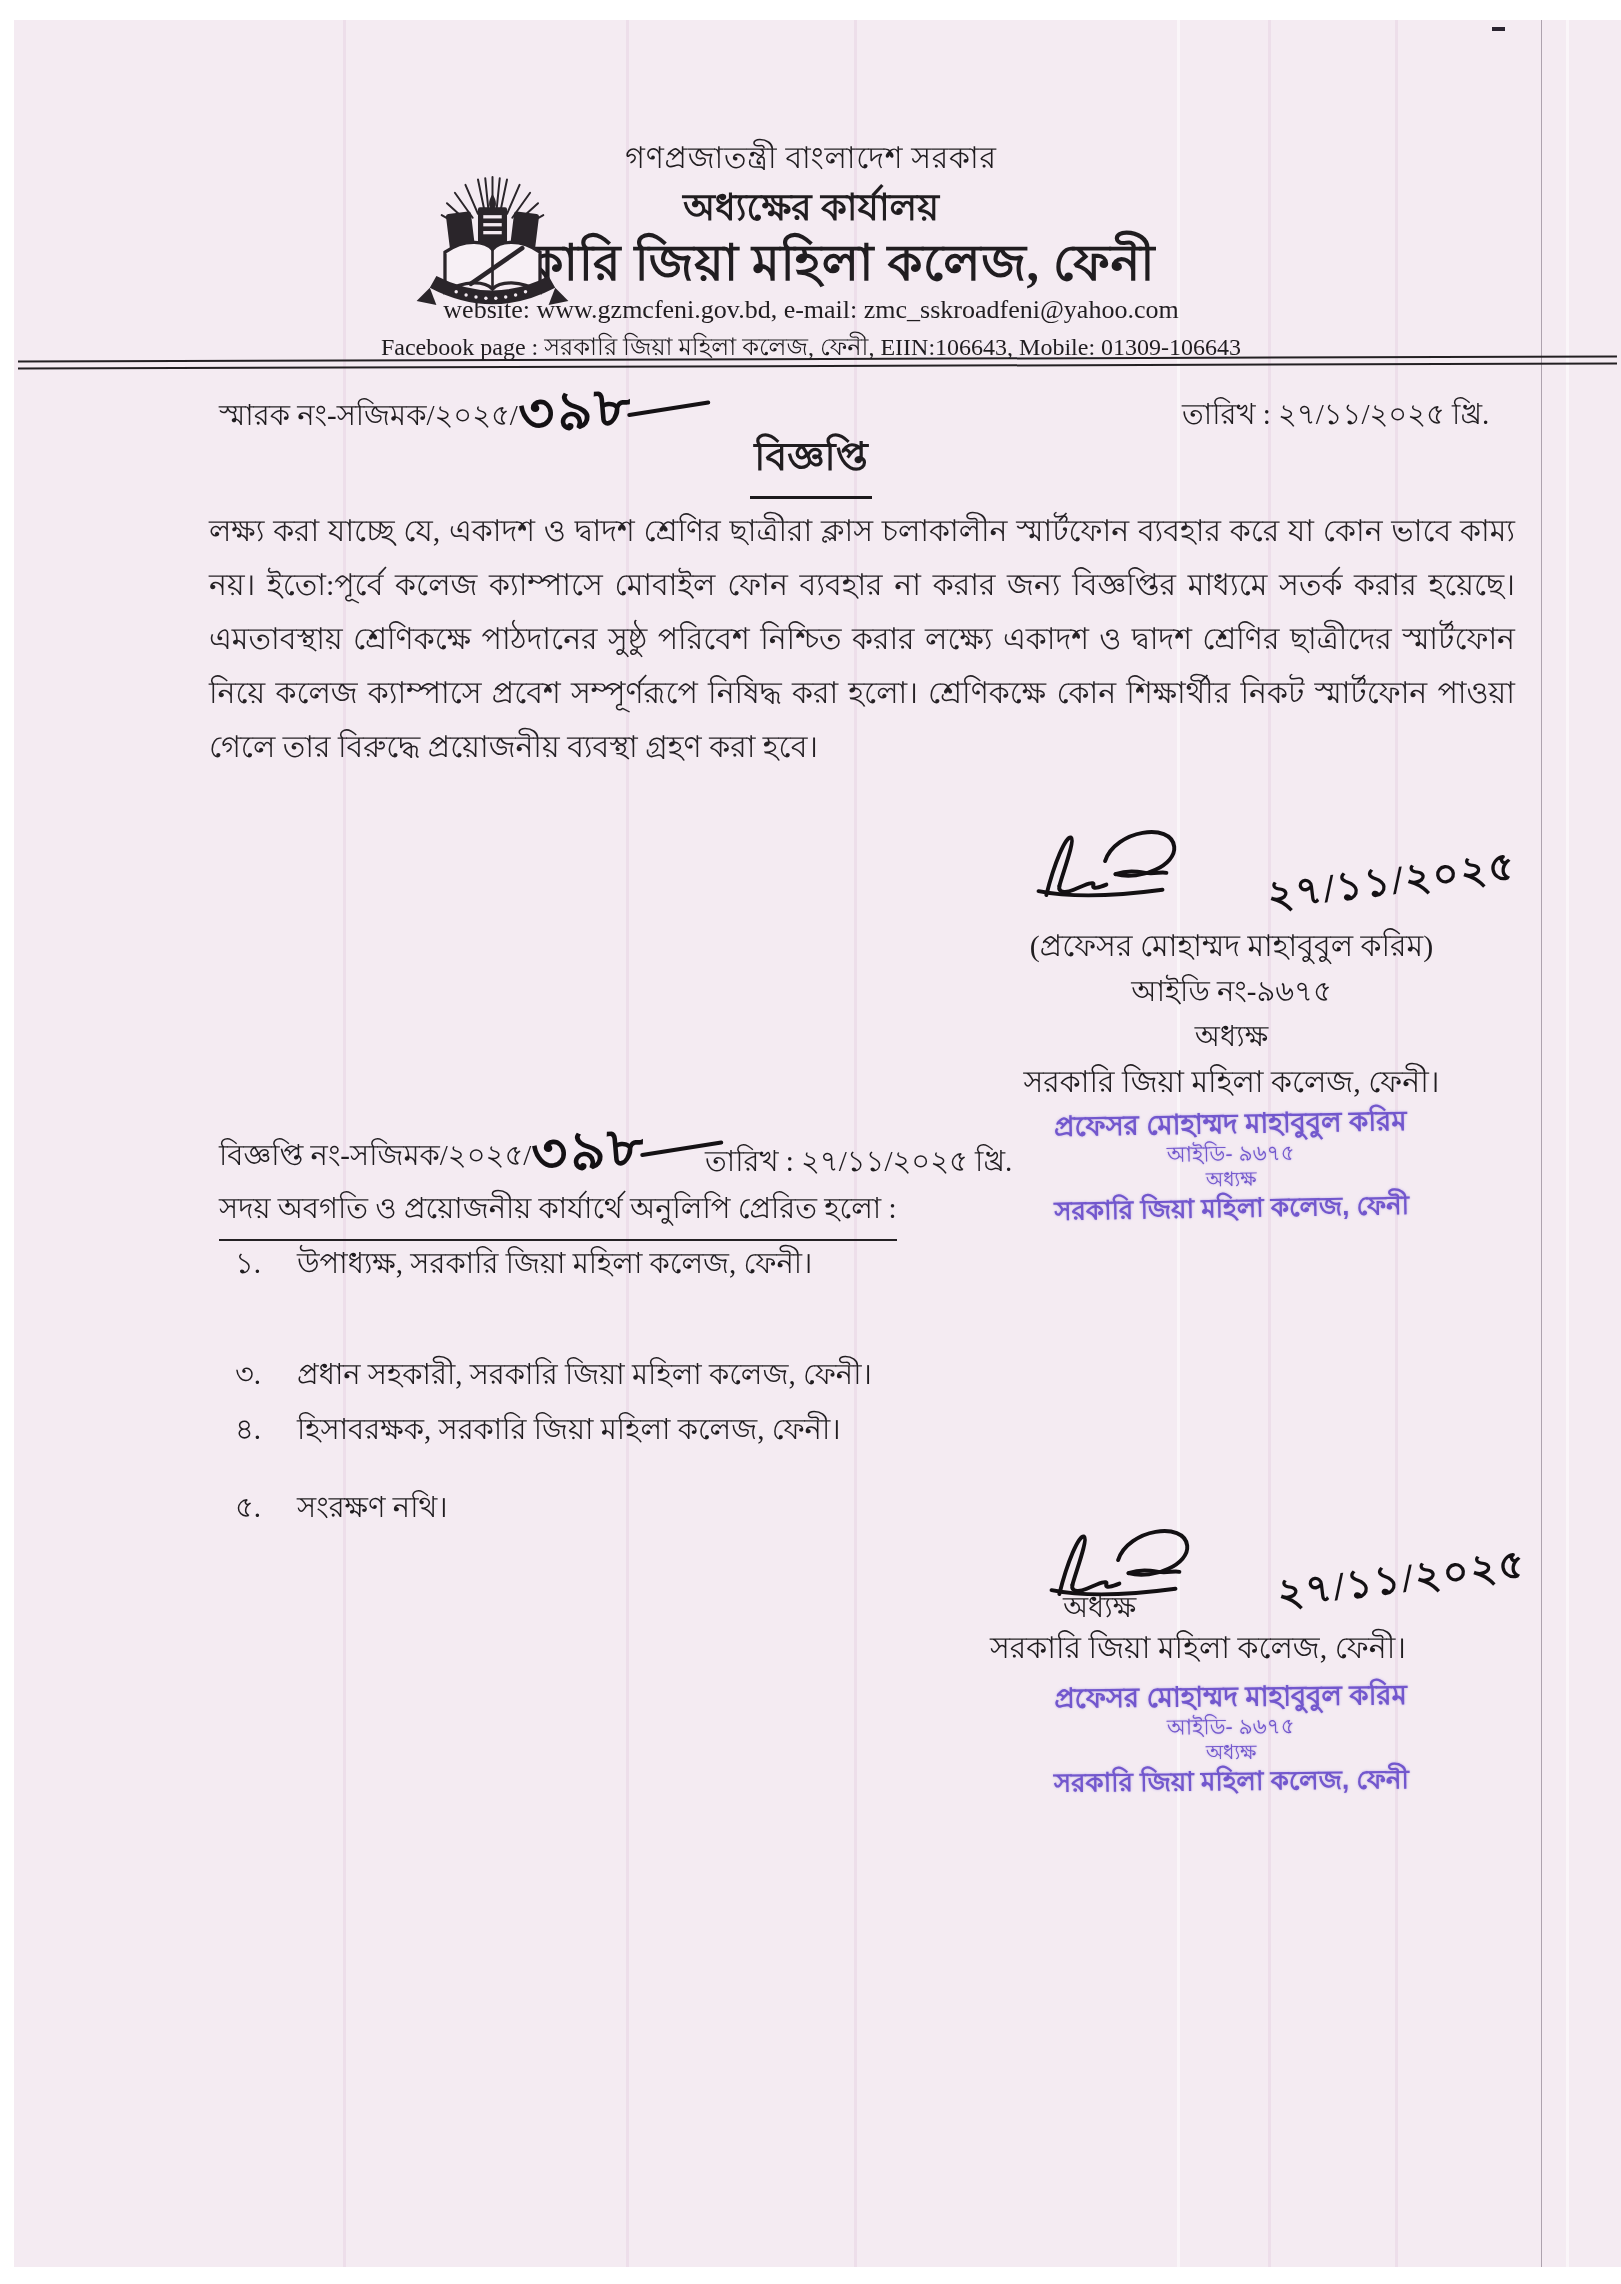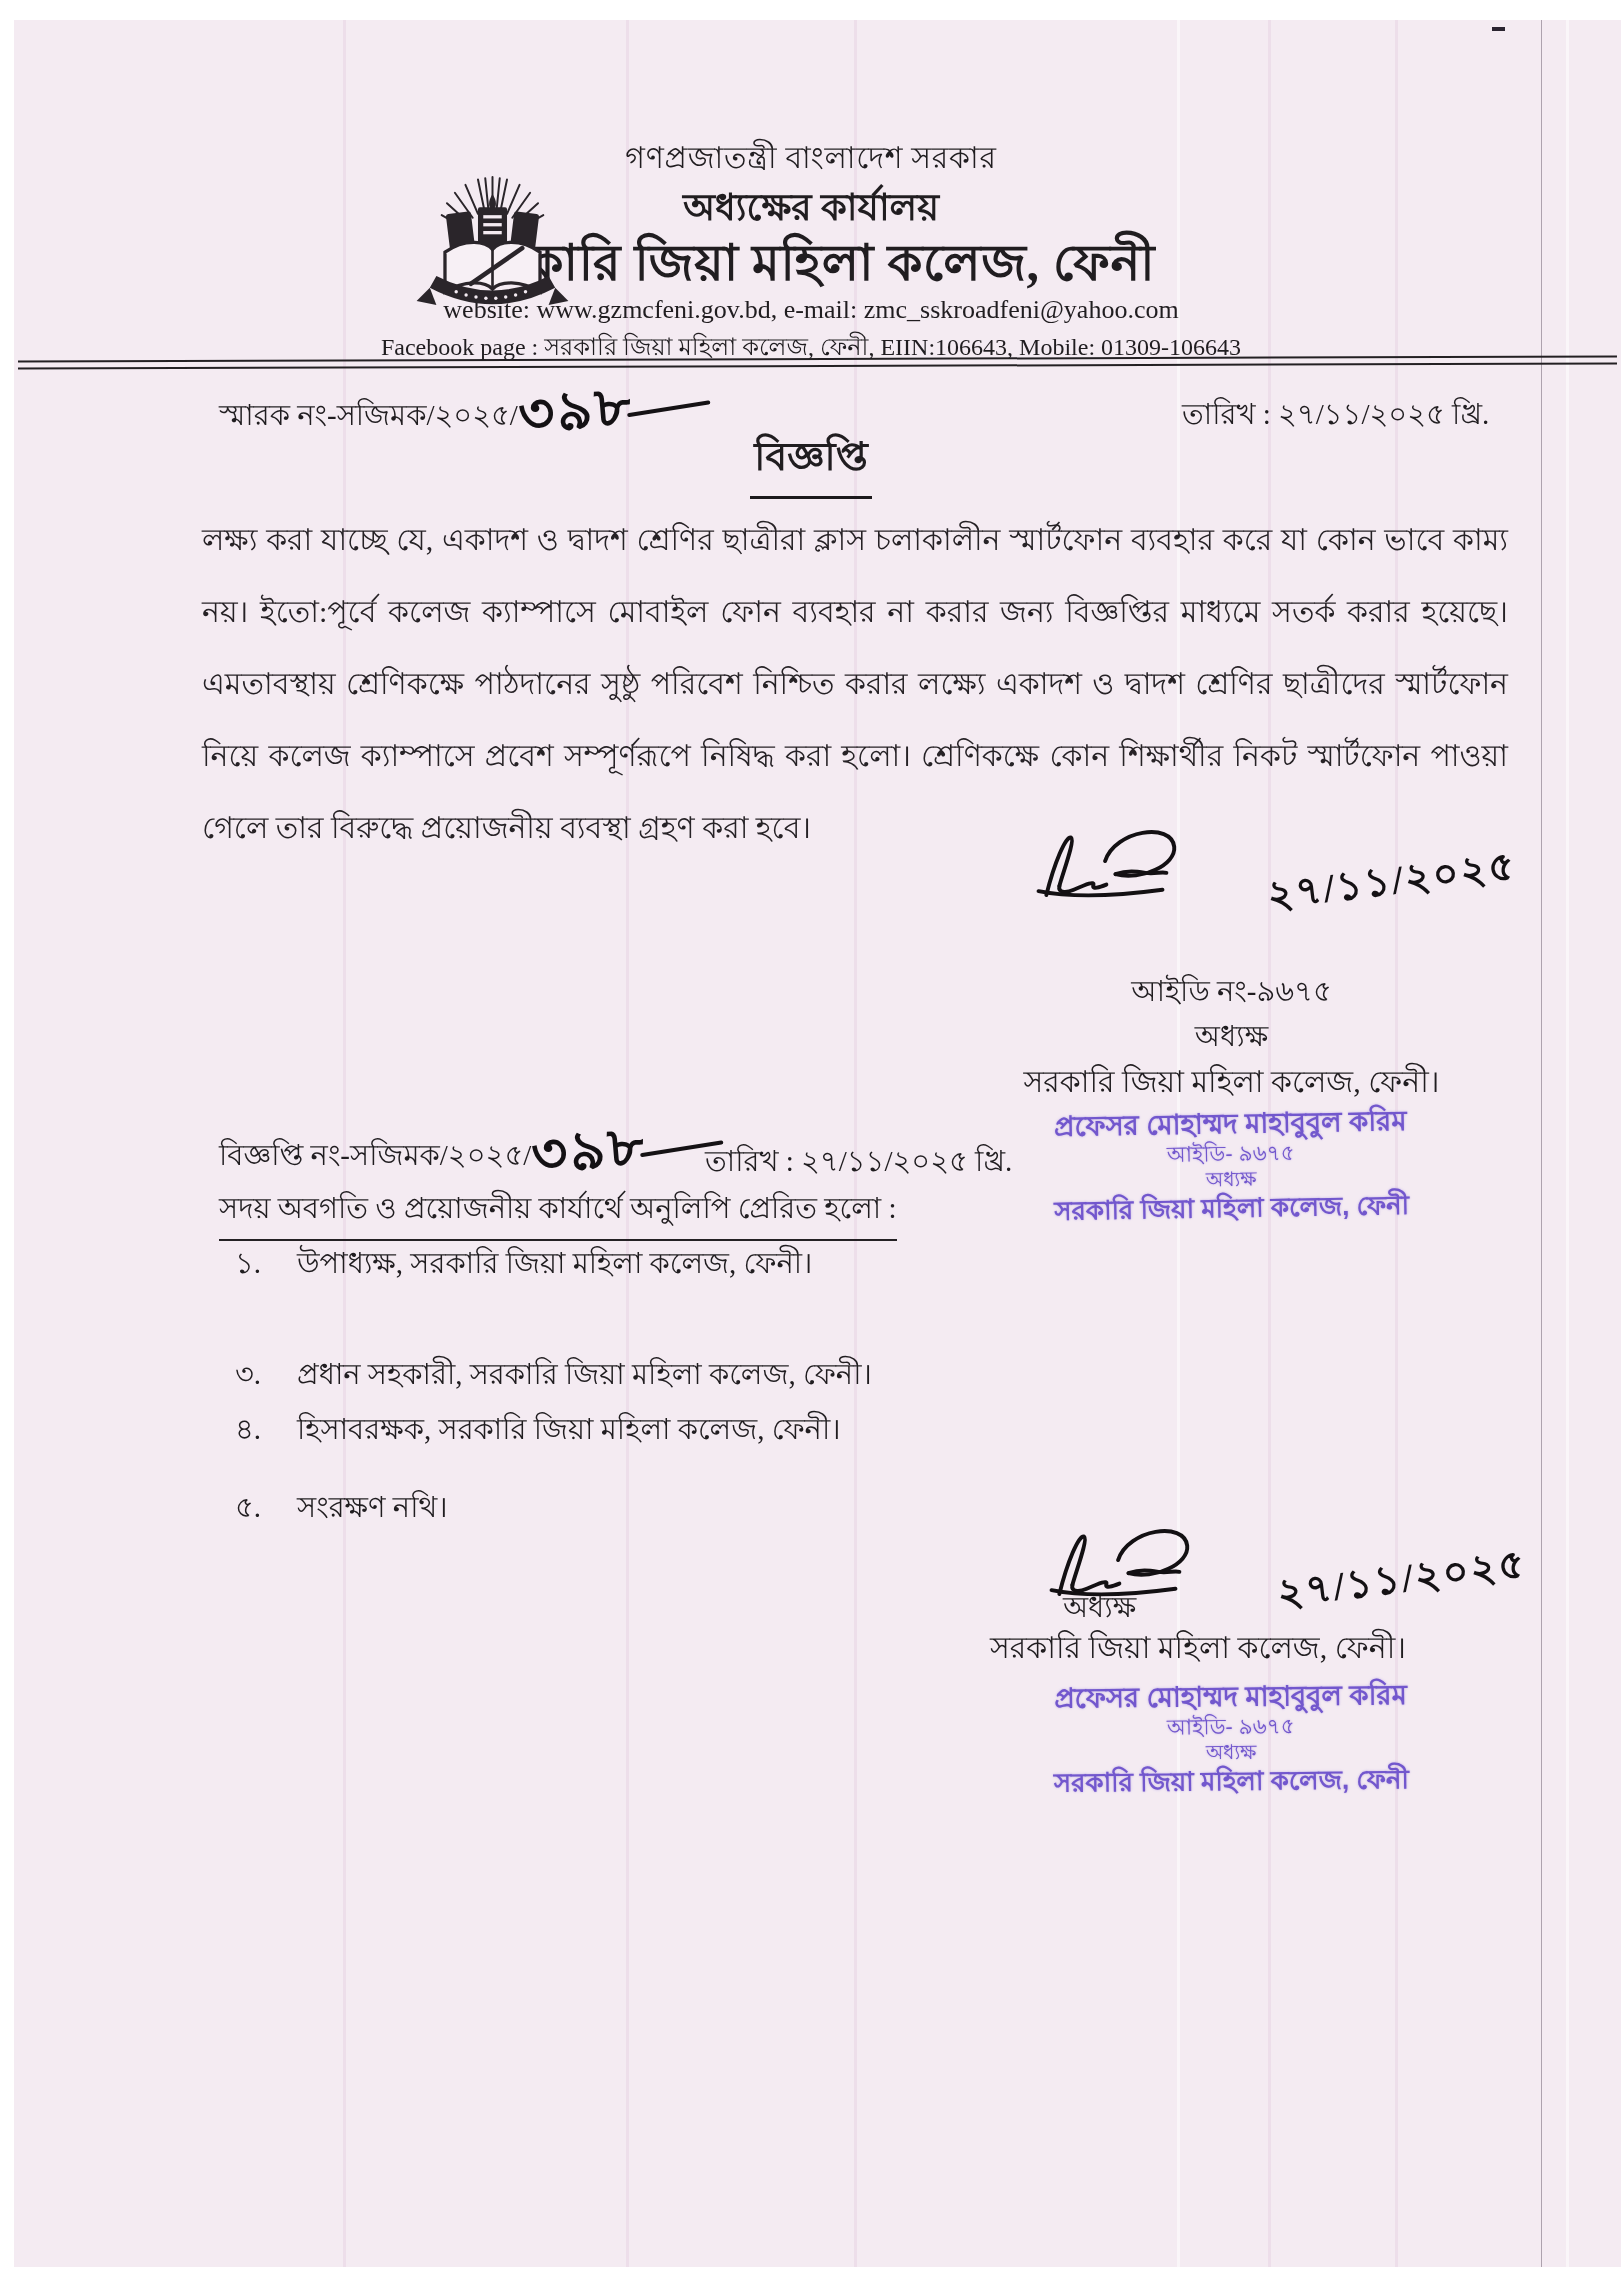--- a/index.html
+++ b/index.html
@@ -51,22 +51,22 @@
     transform:rotate(-9deg) translateY(-14.4px);margin-left:-3.9px;
   }
 
   .notice-title{top:426px;}
   .notice-title span{
     display:inline-block;font-size:39px;font-weight:bold;
     border-bottom:3.3px solid #1c191c;padding:0 3.9px 5.2px 3.9px;
   }
 
   .body-par{
-    left:202px;top:504px;width:1306px;
-    font-size:30px;line-height:72px;text-align:justify;
+    left:209px;top:504px;width:1306px;
+    font-size:30px;line-height:54px;text-align:justify;
     color:#262226;
   }
 
   
   .sig-svg1{left:1032px;top:818px;width:274px;height:111px;}
   .hand-date{position:absolute;font-size:40px;font-weight:bold;color:#141114;
     transform:rotate(-7deg);letter-spacing:2px;white-space:nowrap;}
   .hand-date.d1{left:1267px;top:849px;}
   .hand-date.d2{left:1277px;top:1547px;}
   .sigtext{left:1003px;width:457px;text-align:center;white-space:nowrap;}
@@ -193,20 +193,21 @@
       <g fill="none" stroke="#131013" stroke-width="6" stroke-linecap="round">
         <path d="M22,118 C34,70 52,26 60,30 C66,34 48,82 42,104"></path>
         <path d="M42,104 C40,114 50,116 64,110 C84,101 96,96 94,103 C92,110 104,106 114,102"></path>
         <path d="M112,66 C128,18 214,6 218,44 C221,72 168,96 128,86"></path>
         <path d="M128,86 C146,80 160,82 174,84 C188,86 198,82 206,84"></path>
         <path d="M10,112 C70,124 140,118 200,110"></path>
       </g>
     </svg>
   </div>
   <div class="hand-date d1">২৭/১১/২০২৫</div>
+  <div class="abs sigtext sig-name">(প্রফেসর মোহাম্মদ মাহাবুবুল করিম)</div>
   <div class="abs sigtext sig-id">আইডি নং-৯৬৭৫</div>
   <div class="abs sigtext sig-desig">অধ্যক্ষ</div>
   <div class="abs sigtext sig-inst">সরকারি জিয়া মহিলা কলেজ, ফেনী।</div>
 
   <div class="stamp stamp1">
     <div class="s-name">প্রফেসর মোহাম্মদ মাহাবুবুল করিম</div>
     <div class="s-id">আইডি- ৯৬৭৫</div>
     <div class="s-desig">অধ্যক্ষ</div>
     <div class="s-inst">সরকারি জিয়া মহিলা কলেজ, ফেনী</div>
   </div>

